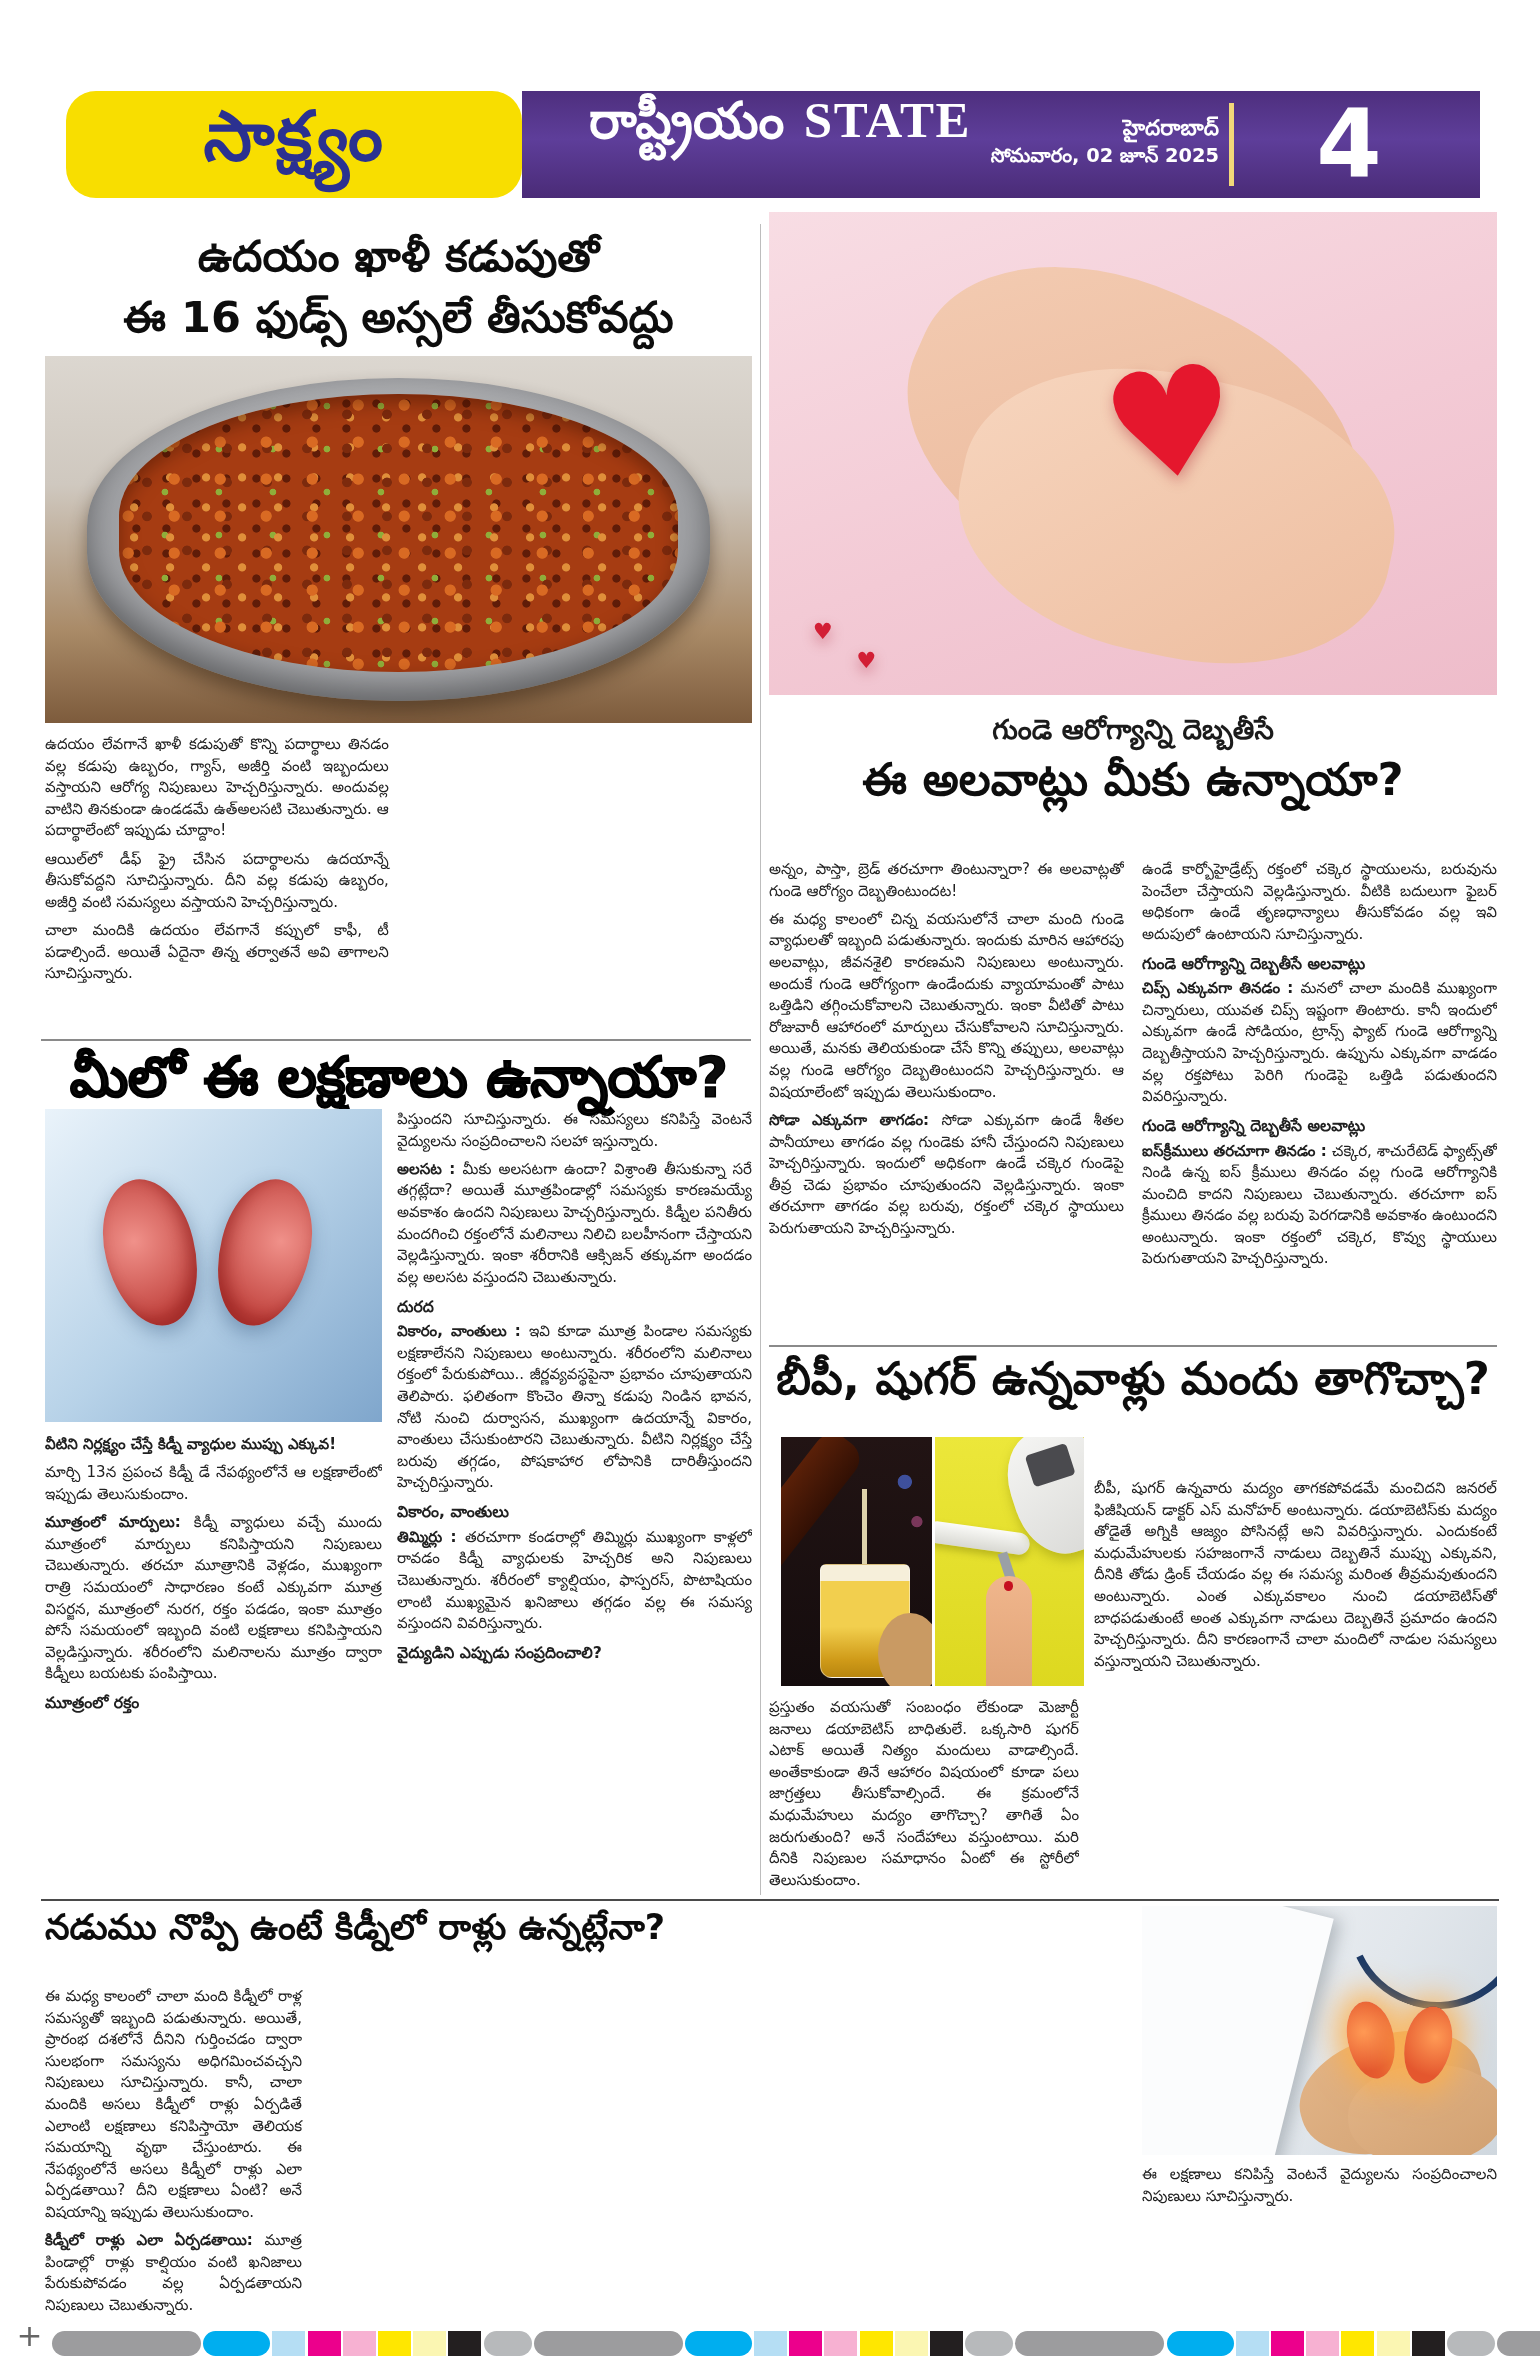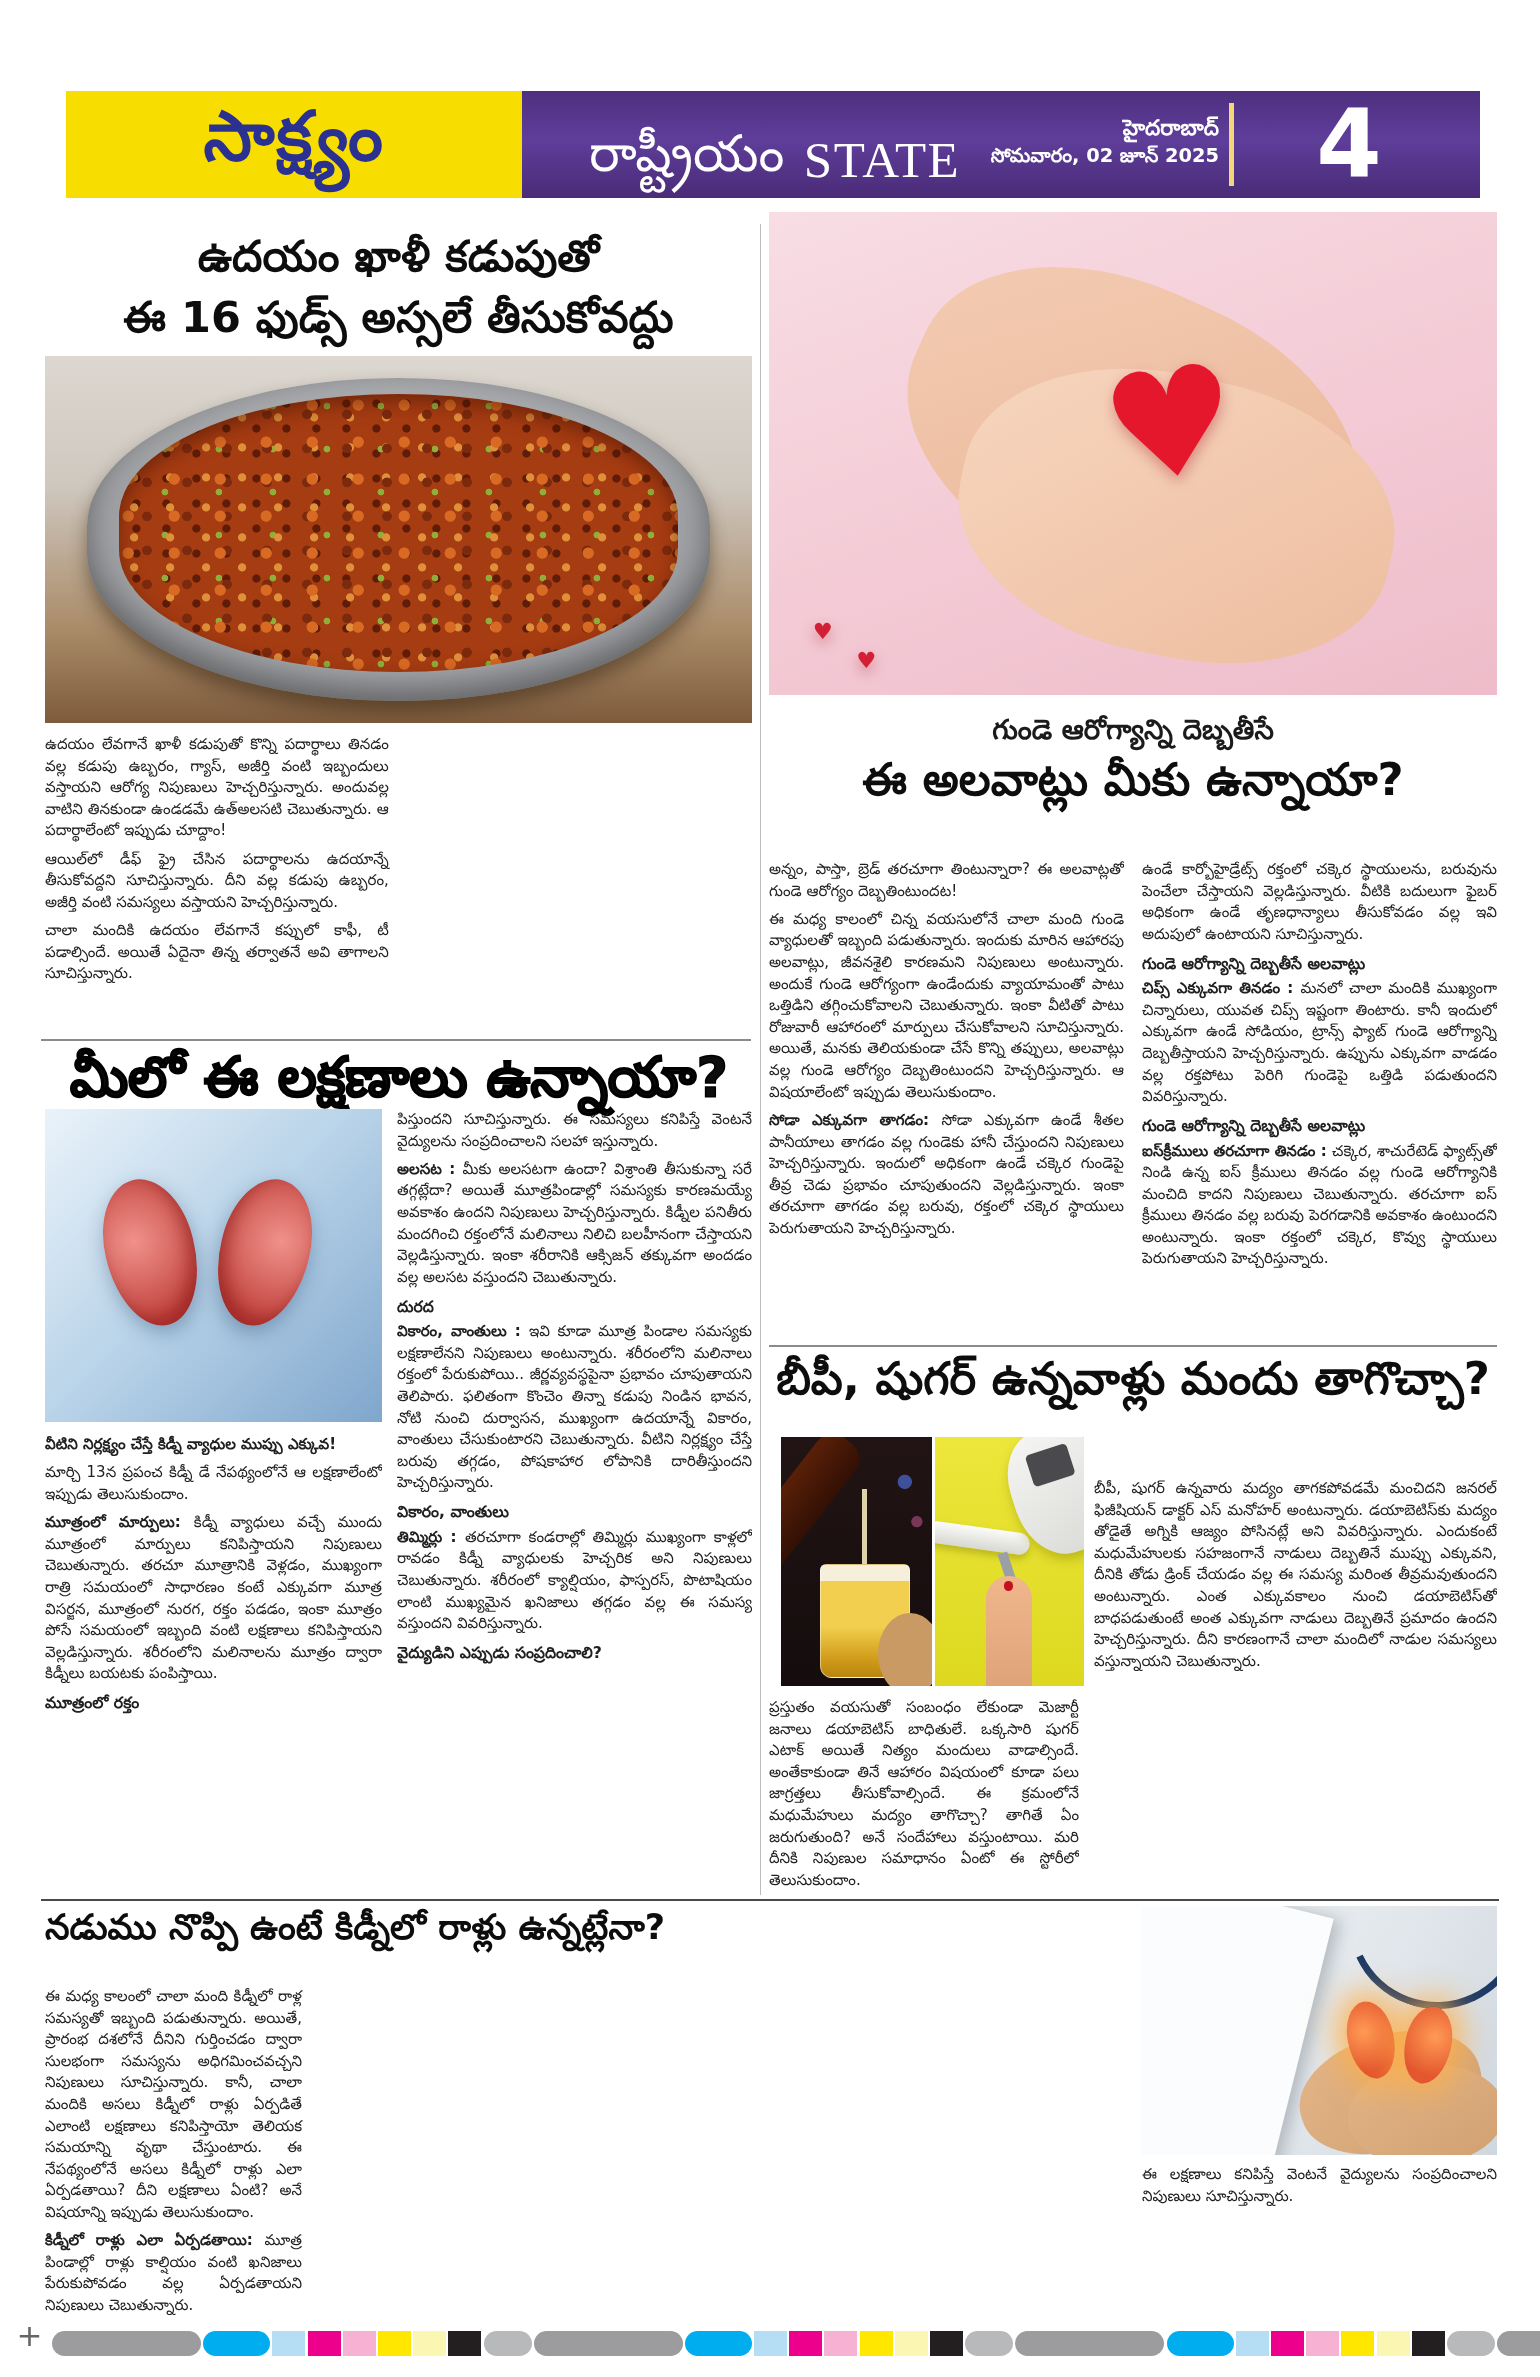--- a/index.html
+++ b/index.html
@@ -2,26 +2,26 @@
 <html style="font-size:12px"><head>
 <meta charset="utf-8">
 <style>
   html,body{margin:0;padding:0;background:#ffffff;}
   #page{position:relative;width:1541px;height:2377px;background:#ffffff;overflow:hidden;
         font-family:"DejaVu Sans",sans-serif;color:#1b1b1b;}
   .abs{position:absolute;}
 
   
   #logo-box{left:66px;top:91px;width:456px;height:107px;background:#f8de00;
-            display:flex;align-items:center;justify-content:center;}
+            display:flex;align-items:center;justify-content:center;border-radius:30px;}
   #logo-text{font-size:69px;font-weight:bold;color:#2b3190;letter-spacing:1.5px;}
   #band{left:522px;top:91px;width:958px;height:107px;
         background:linear-gradient(180deg,#4e2f7e 0%,#5e3e9a 45%,#4a2b77 100%);}
-  #section-title{position:absolute;left:67px;top:0;height:138px;display:flex;align-items:center;
-                 color:#ffffff;font-size:51px;font-weight:normal;}
+  #section-title{position:absolute;left:67px;top:0;height:138px;display:flex;align-items:flex-start;
+                 color:#ffffff;font-size:51px;font-weight:bold;}
   #section-en{font-family:"Liberation Serif",serif;margin-left:19.4px;letter-spacing:1.5px;}
   #dateline{position:absolute;right:261px;top:22.4px;text-align:right;color:#ffffff;line-height:1.35;}
   #dateline .city{font-size:21.6px;font-weight:bold;}
   #dateline .date{font-size:19.4px;font-weight:bold;}
   #ybar{position:absolute;left:707px;top:12px;width:5.2px;height:83px;background:#f2d879;}
   #pagenum{position:absolute;left:734px;top:0;width:186px;height:107px;display:flex;
            align-items:center;justify-content:center;color:#ffffff;font-size:94px;font-weight:bold;}
 
   
   .headline{font-weight:bold;color:#0d0d0d;}

